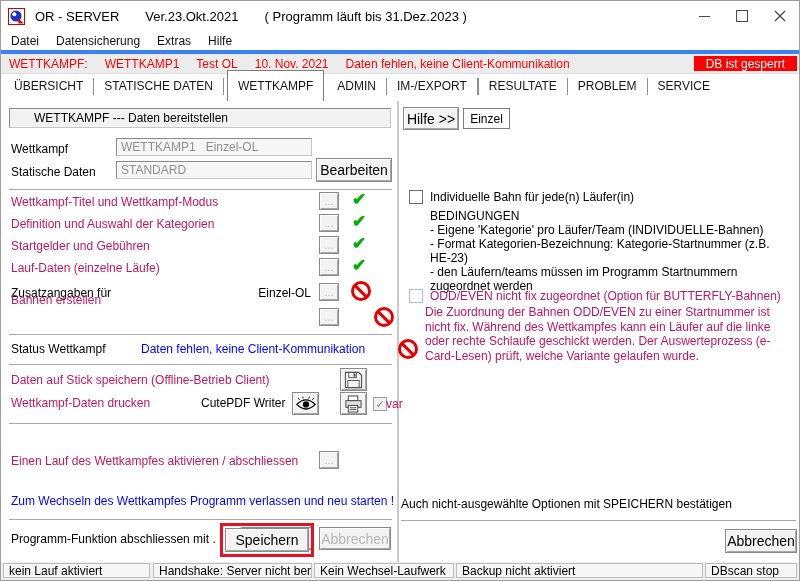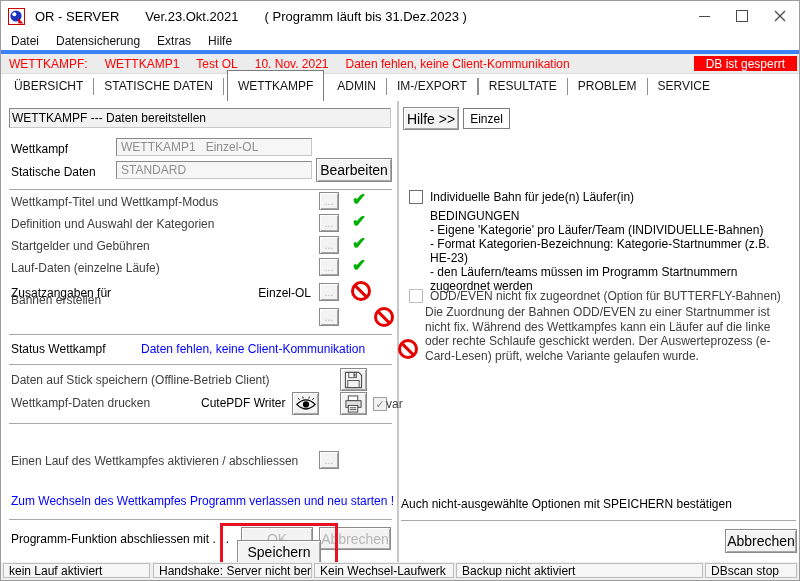--- a/index.html
+++ b/index.html
@@ -37,21 +37,21 @@
   .tab.active{border:1px solid #7c7c7c;height:24px;background:#fff;margin:0 3px;box-shadow:0 1px 0 #fff;}
   .tabsep{width:1px;height:17px;background:#8f8f8f;flex:0 0 auto;}
 
   
   .main{position:absolute;top:100px;left:0;width:798px;height:463px;background:#fff;}
   .vdivider{position:absolute;left:396px;top:0;width:2px;height:463px;background:#c9c9c9;}
 
   .sunken{border:1px solid #8a8a8a;border-right-color:#c7c7c7;border-bottom-color:#c7c7c7;
           background:#f6f6f6;box-sizing:border-box;}
   .etched{height:2px;border-top:1px solid #a9a9a9;border-bottom:1px solid #ffffff;}
-  .dim{color:#404040;}
+  .dim{color:#be185d;}
   .blk{color:#000;}
   .blue{color:#0000ff;}
 
   .field{border:1px solid #8a8a8a;border-right-color:#c7c7c7;border-bottom-color:#c7c7c7;background:#f6f6f6;
          color:#8f8f8f;font-family:"Liberation Sans",sans-serif;font-size:12px;padding:0 4px;box-sizing:border-box;}
 
   .btn{display:flex;align-items:center;justify-content:center;background:#f3f3f3;color:#000;
        border:1px solid #8a8a8a;box-shadow:inset 1px 1px 0 #ffffff,inset -1px -1px 0 #a8a8a8;
        box-sizing:border-box;font-size:14px;cursor:default;white-space:nowrap;}
   .btn.dimtxt{color:#b7b7b7;}
@@ -61,21 +61,21 @@
   .nosign{width:14px;height:14px;border:3px solid #e60000;border-radius:50%;position:relative;display:inline-block;}
   .nosign::before{content:"";position:absolute;top:5.5px;left:-2px;width:18px;height:3px;background:#e60000;transform:rotate(45deg);}
 
   .cb{width:12px;height:12px;background:#fff;border:1px solid #6b6b6b;box-sizing:content-box;display:flex;
       align-items:center;justify-content:center;font-size:11px;line-height:11px;}
   .cb.disabled{border-color:#bdbdbd;}
   .cb.graychecked{background:#f1f1f1;border-color:#9f9f9f;color:#8a8a8a;}
 
   .einzel-tab{border:1px solid #7c7c7c;background:#fff;display:flex;align-items:center;justify-content:center;box-sizing:border-box;}
 
-  .savewrap{border:3px solid #e81123;padding:14px;box-sizing:content-box;}
+  .savewrap{border:3px solid #e81123;padding:2px;box-sizing:content-box;}
 
   
   .statusbar{position:absolute;left:0;right:0;bottom:0;height:18px;background:#efefef;}
   .sb-panel{position:absolute;top:1px;height:15px;background:#f6f6f6;border:1px solid #bdbdbd;
             display:flex;align-items:center;padding-left:5px;box-sizing:border-box;color:#000;white-space:nowrap;overflow:hidden;}
 </style>
 </head>
 <body>
 
 <div class="window">
@@ -138,21 +138,21 @@
     <span class="tab">PROBLEM</span>
     <span class="tabsep"></span>
     <span class="tab">SERVICE</span>
 
   </div>
 
   <div class="main">
     <div class="vdivider"></div>
 
     
-    <div class="a sunken" style="left:8px;top:7px;width:382px;height:20px;display:flex;align-items:center;padding-left:2px;background:#f2f2f2;">
+    <div class="a sunken" style="left:8px;top:7px;width:382px;height:20px;display:flex;align-items:center;padding-left:24px;background:#f2f2f2;">
       <span>WETTKAMPF --- Daten bereitstellen</span>
     </div>
 
     <span class="a blk" style="left:10px;top:41px;">Wettkampf</span>
     <input class="a field" style="left: 115px; top: 37px; width: 196px; height: 18px;" readonly="" value="WETTKAMP1   Einzel-OL">
 
     <span class="a blk" style="left:10px;top:64px;">Statische Daten</span>
     <input class="a field" style="left: 115px; top: 60px; width: 196px; height: 18px;" readonly="" value="STANDARD">
     <div class="a btn" style="left:315px;top:57px;width:76px;height:24px;">Bearbeiten</div>
 

